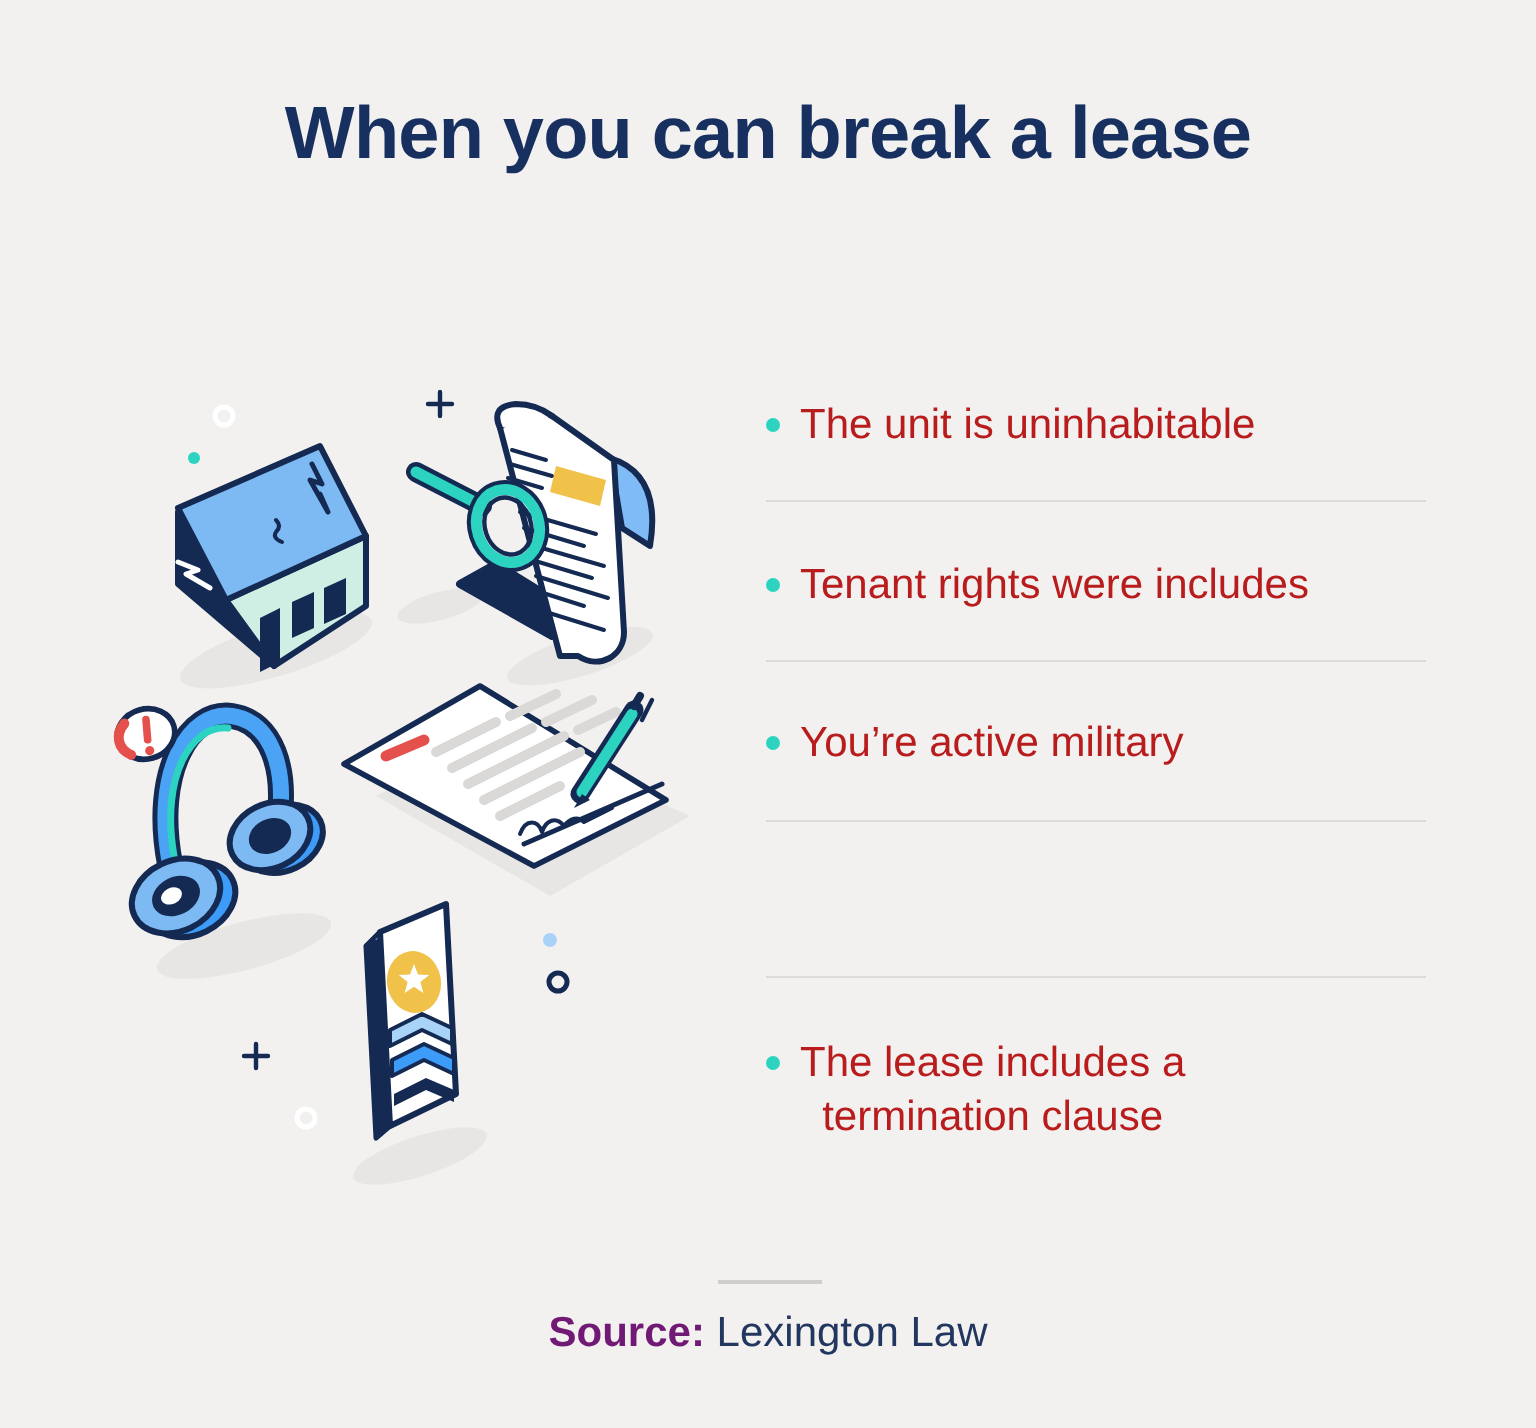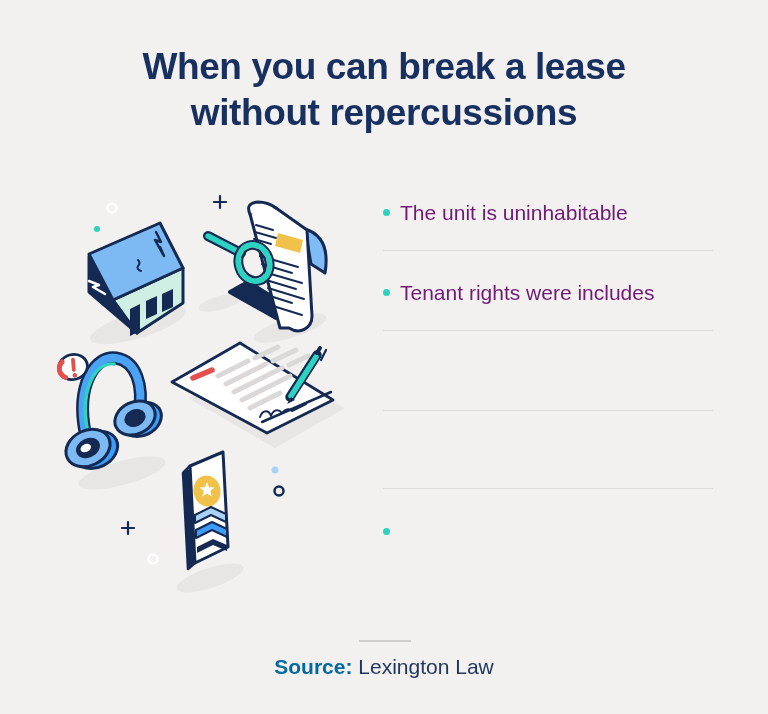--- a/index.html
+++ b/index.html
@@ -13,48 +13,47 @@
   .title{
     position:absolute;top:44px;left:0;right:0;
     text-align:center;
     font-size:37px;font-weight:700;line-height:46px;
     color:#17305f;letter-spacing:-0.4px;
   }
   .illustration{position:absolute;left:40px;top:170px;width:340px;height:440px;}
   .list-item{
     position:absolute;left:383px;width:330px;
     display:flex;align-items:flex-start;
-    font-size:21px;line-height:27px;color:#701a75;
+    font-size:21px;line-height:27px;color:#b91c1c;
     white-space:pre-line;
     text-align:center;
   }
   .bullet{
     flex:0 0 auto;width:7px;height:7px;border-radius:50%;
     background:#2dd3c1;margin:10px 10px 0 0;
   }
   .divider{
     position:absolute;left:383px;width:330px;height:1px;background:#dcdbd9;
   }
   .source-divider{
     position:absolute;left:359px;top:640px;width:52px;height:2px;background:#cfcecc;
   }
   .source{
     position:absolute;top:655px;left:0;right:0;
     text-align:center;font-size:21px;color:#22375f;
   }
-  .source b{font-weight:700;color:#0369a1;}
+  .source b{font-weight:700;color:#701a75;}
 </style>
 </head>
 <body>
 
 <div class="stage">
 
   <div class="title">
     <div>When you can break a lease</div>
-    <div>without repercussions</div>
   </div>
 
   <svg class="illustration" viewBox="0 0 340 440">
 
     <g fill="#e7e6e4" stroke="none">
       <ellipse cx="98" cy="155" rx="50" ry="13" transform="rotate(-17 98 155)"></ellipse>
       <ellipse cx="180" cy="133" rx="22" ry="7" transform="rotate(-15 180 133)"></ellipse>
       <ellipse cx="250" cy="158" rx="38" ry="10" transform="rotate(-17 250 158)"></ellipse>
       <polygon points="148,228 212,196 305,238 235,278"></polygon>
       <ellipse cx="82" cy="303" rx="45" ry="12" transform="rotate(-15 82 303)"></ellipse>
@@ -170,26 +169,32 @@
     <span>The unit is uninhabitable</span>
   </div>
   <div class="divider" style="top:250px"></div>
 
   <div class="list-item" style="top:279px">
     <span class="bullet"></span>
     <span>Tenant rights were includes</span>
   </div>
   <div class="divider" style="top:330px"></div>
 
+  <div class="list-item" style="top:358px">
+    <span class="bullet"></span>
+    <span>You’re active military</span>
+  </div>
   <div class="divider" style="top:410px"></div>
 
   <div class="divider" style="top:488px"></div>
 
   <div class="list-item" style="top:518px">
     <span class="bullet"></span>
+    <span>The lease includes a
+termination clause</span>
   </div>
 
   <div class="source-divider"></div>
   <div class="source">
     <b>Source:</b>
     <span>Lexington Law</span>
   </div>
 
 </div>
 

